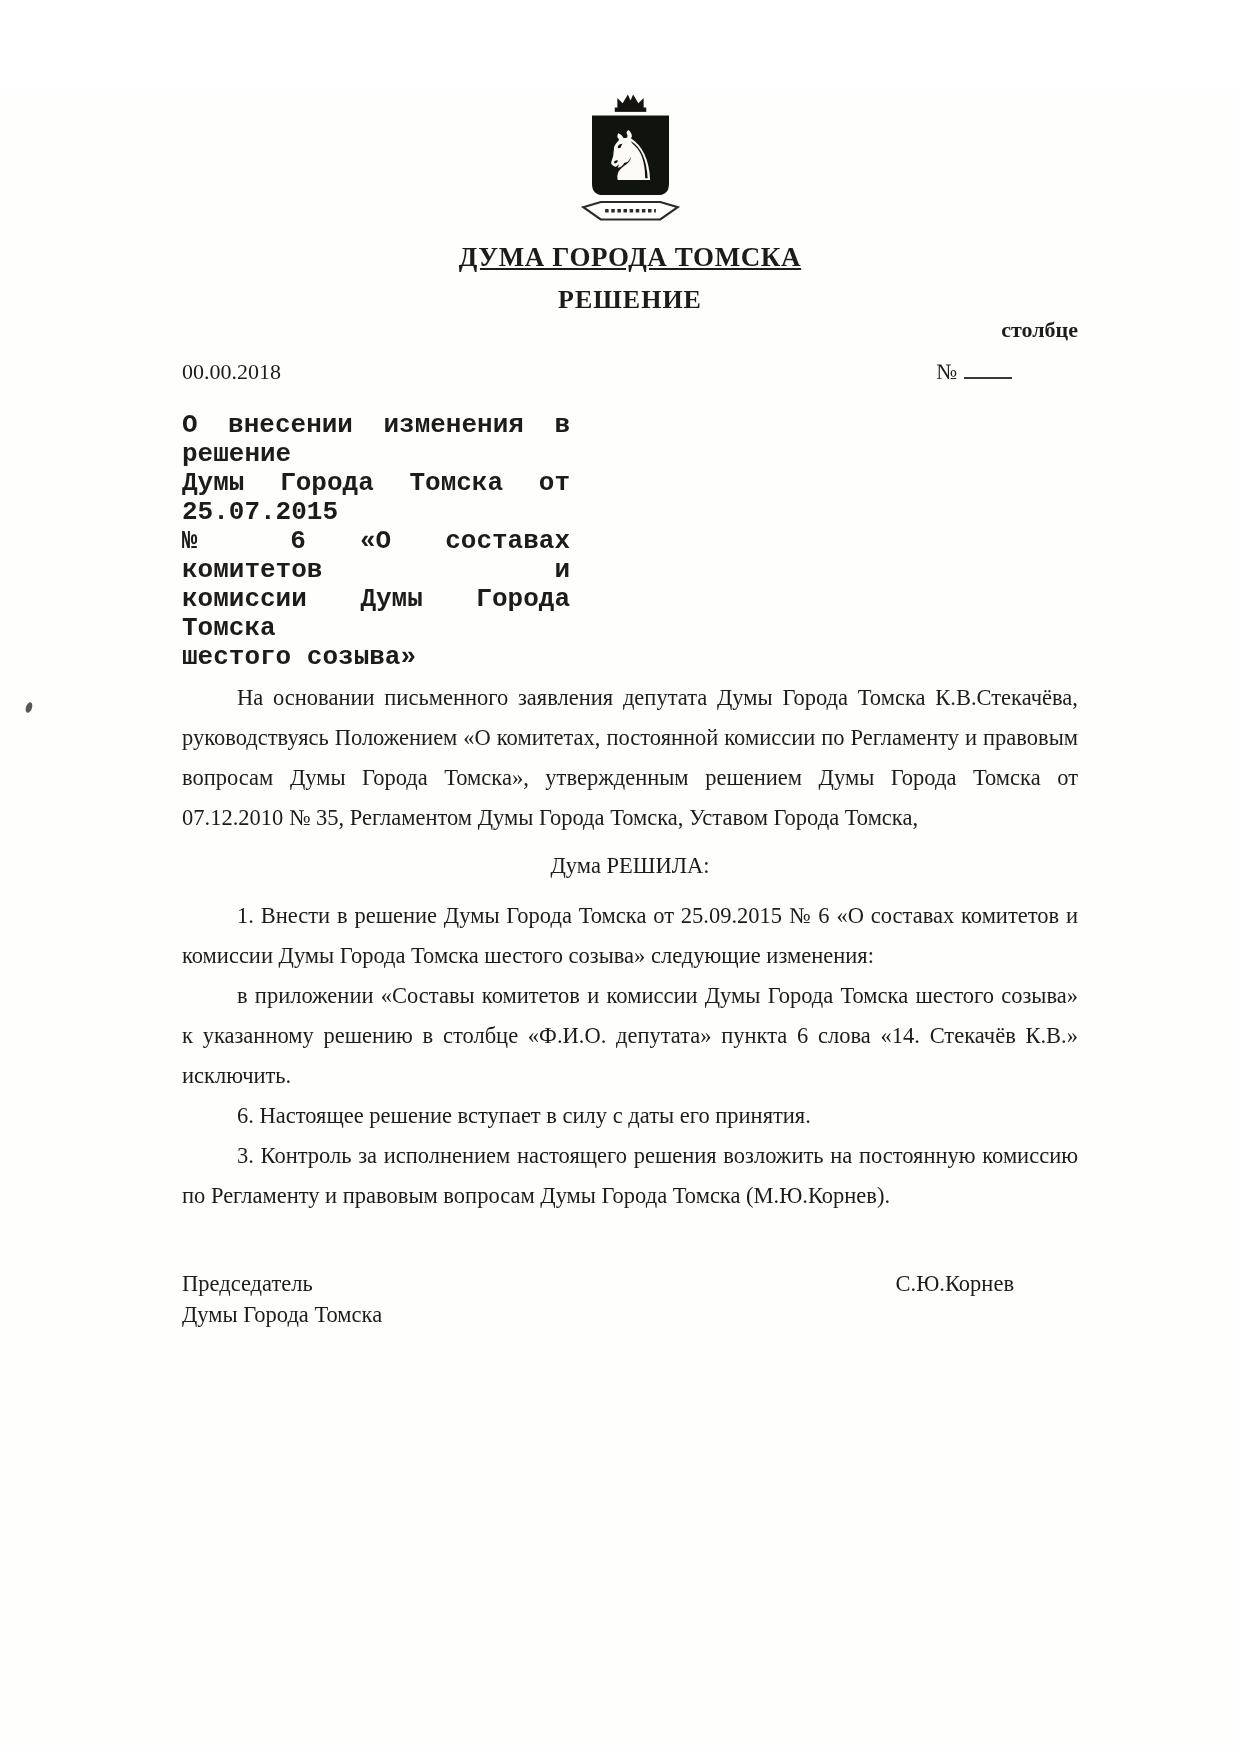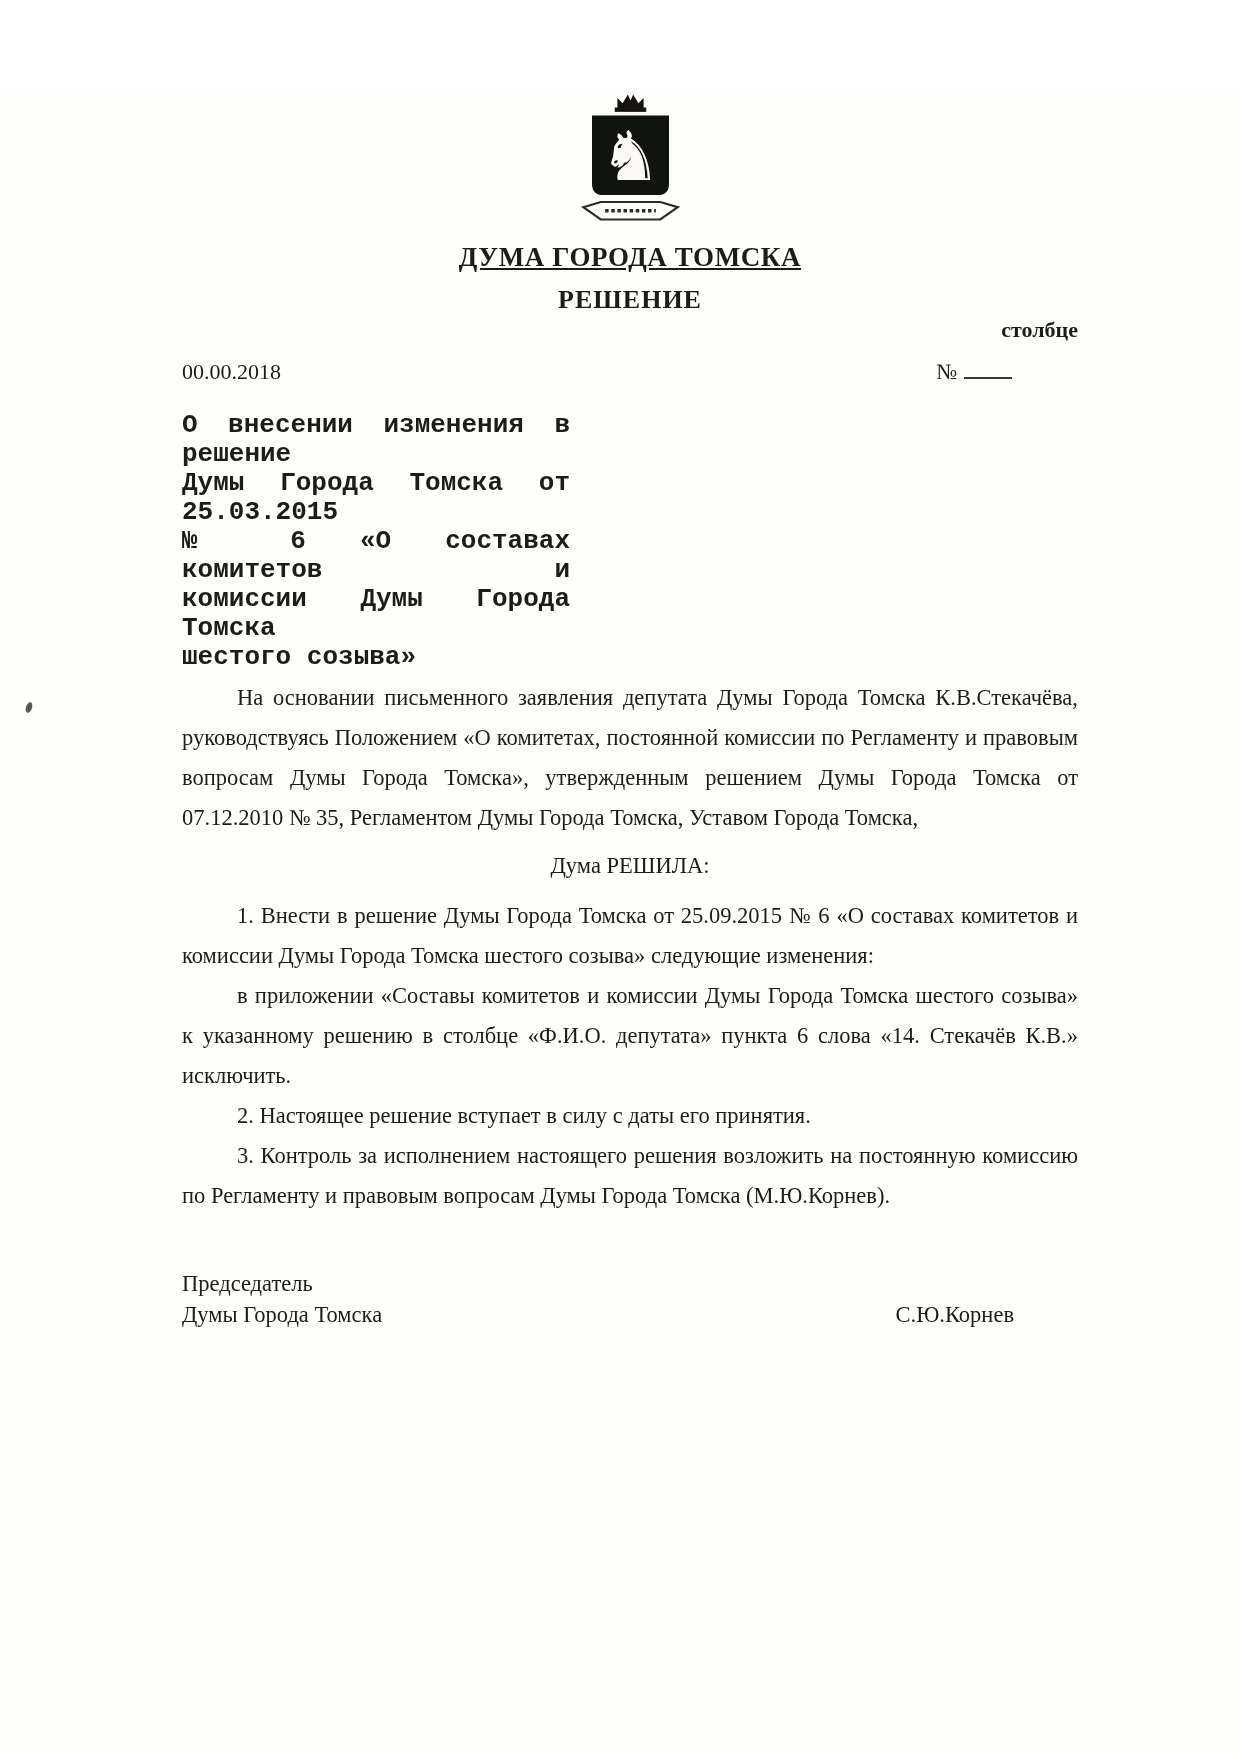--- a/index.html
+++ b/index.html
@@ -87,21 +87,20 @@
     margin-top: 8px;
     text-align: center;
     font-size: 22.5px;
     line-height: 40px;
   }
   .p-first { margin-top: 10px; }
   .signature-row {
     margin-top: 52px;
     display: flex;
     justify-content: space-between;
-    align-items: flex-end;
     font-size: 22.5px;
     line-height: 31px;
   }
   .sig-name { margin-right: 64px; }
   .scan-speck {
     position: absolute;
     left: 26px; top: 612px;
     width: 6px; height: 11px;
     background: #3c3b38;
     border-radius: 50%;
@@ -135,33 +134,33 @@
 
   <div class="draft">столбце</div>
 
   <div class="meta-row">
     <span>00.00.2018</span>
     <span class="doc-number"><span>№</span><span class="num-blank"></span></span>
   </div>
 
   <div class="subject">
     <div class="subject-line">О внесении изменения в решение</div>
-    <div class="subject-line">Думы Города Томска от 25.03.2015</div>
+    <div class="subject-line">Думы Города Томска от 25.07.2015</div>
     <div class="subject-line">№ 6 «О составах комитетов и</div>
     <div class="subject-line">комиссии Думы Города Томска</div>
     <div class="subject-line">шестого созыва»</div>
   </div>
 
   <p class="body-para intro">На основании письменного заявления депутата Думы Города Томска К.В.Стекачёва, руководствуясь Положением «О комитетах, постоянной комиссии по Регламенту и правовым вопросам Думы Города Томска», утвержденным решением Думы Города Томска от 07.12.2010 № 35, Регламентом Думы Города Томска, Уставом Города Томска,</p>
 
   <div class="resolved">Дума РЕШИЛА:</div>
 
   <p class="body-para p-first">1. Внести в решение Думы Города Томска от 25.09.2015 № 6 «О составах комитетов и комиссии Думы Города Томска шестого созыва» следующие изменения:</p>
   <p class="body-para">в приложении «Составы комитетов и комиссии Думы Города Томска шестого созыва» к указанному решению в столбце «Ф.И.О. депутата» пункта 6 слова «14. Стекачёв К.В.» исключить.</p>
-  <p class="body-para">2. Настоящее решение вступает в силу с даты его принятия.</p>
+  <p class="body-para">6. Настоящее решение вступает в силу с даты его принятия.</p>
   <p class="body-para">3. Контроль за исполнением настоящего решения возложить на постоянную комиссию по Регламенту и правовым вопросам Думы Города Томска (М.Ю.Корнев).</p>
 
   <div class="signature-row">
     <div>
       <div>Председатель</div>
       <div>Думы Города Томска</div>
     </div>
     <div class="sig-name">С.Ю.Корнев</div>
   </div>
 

